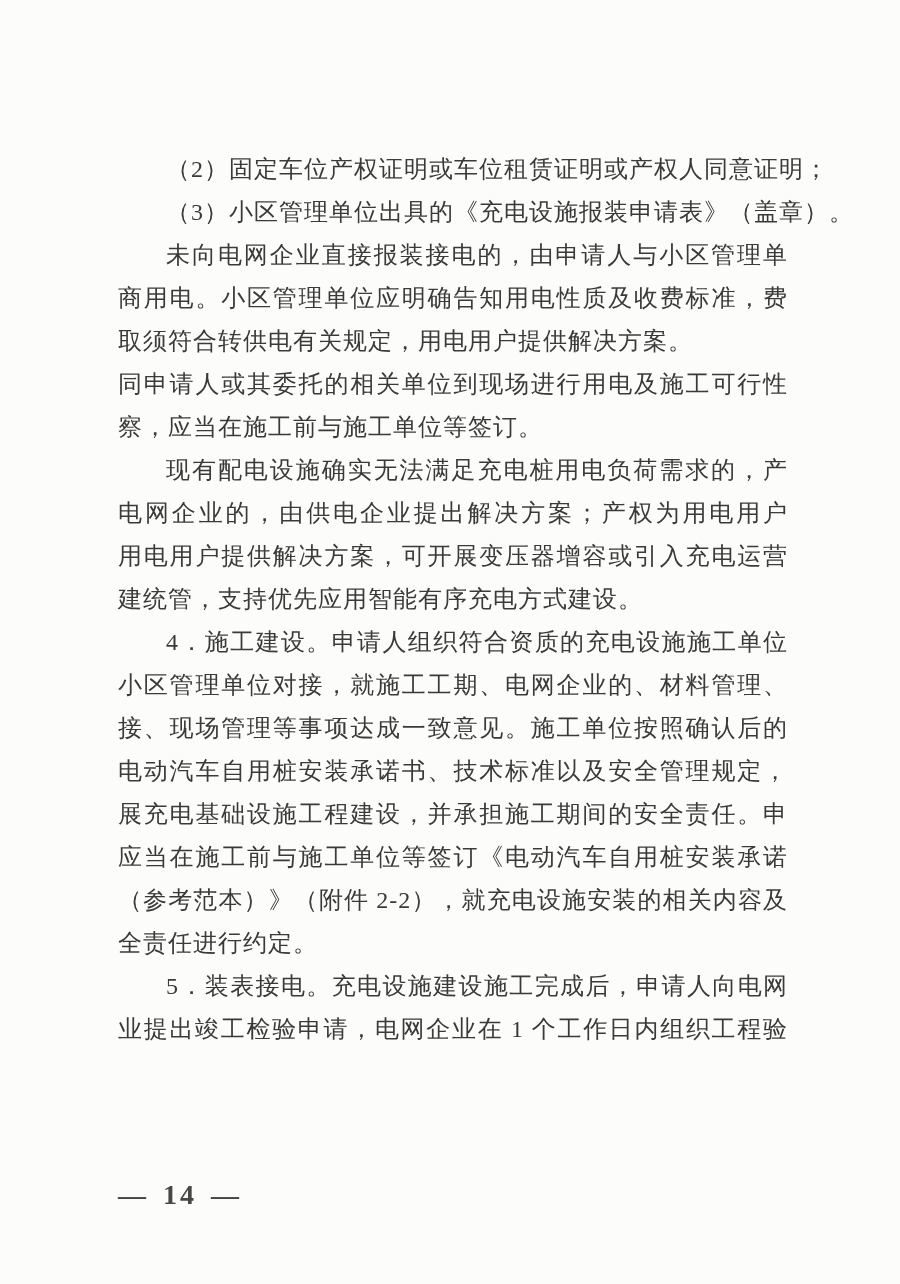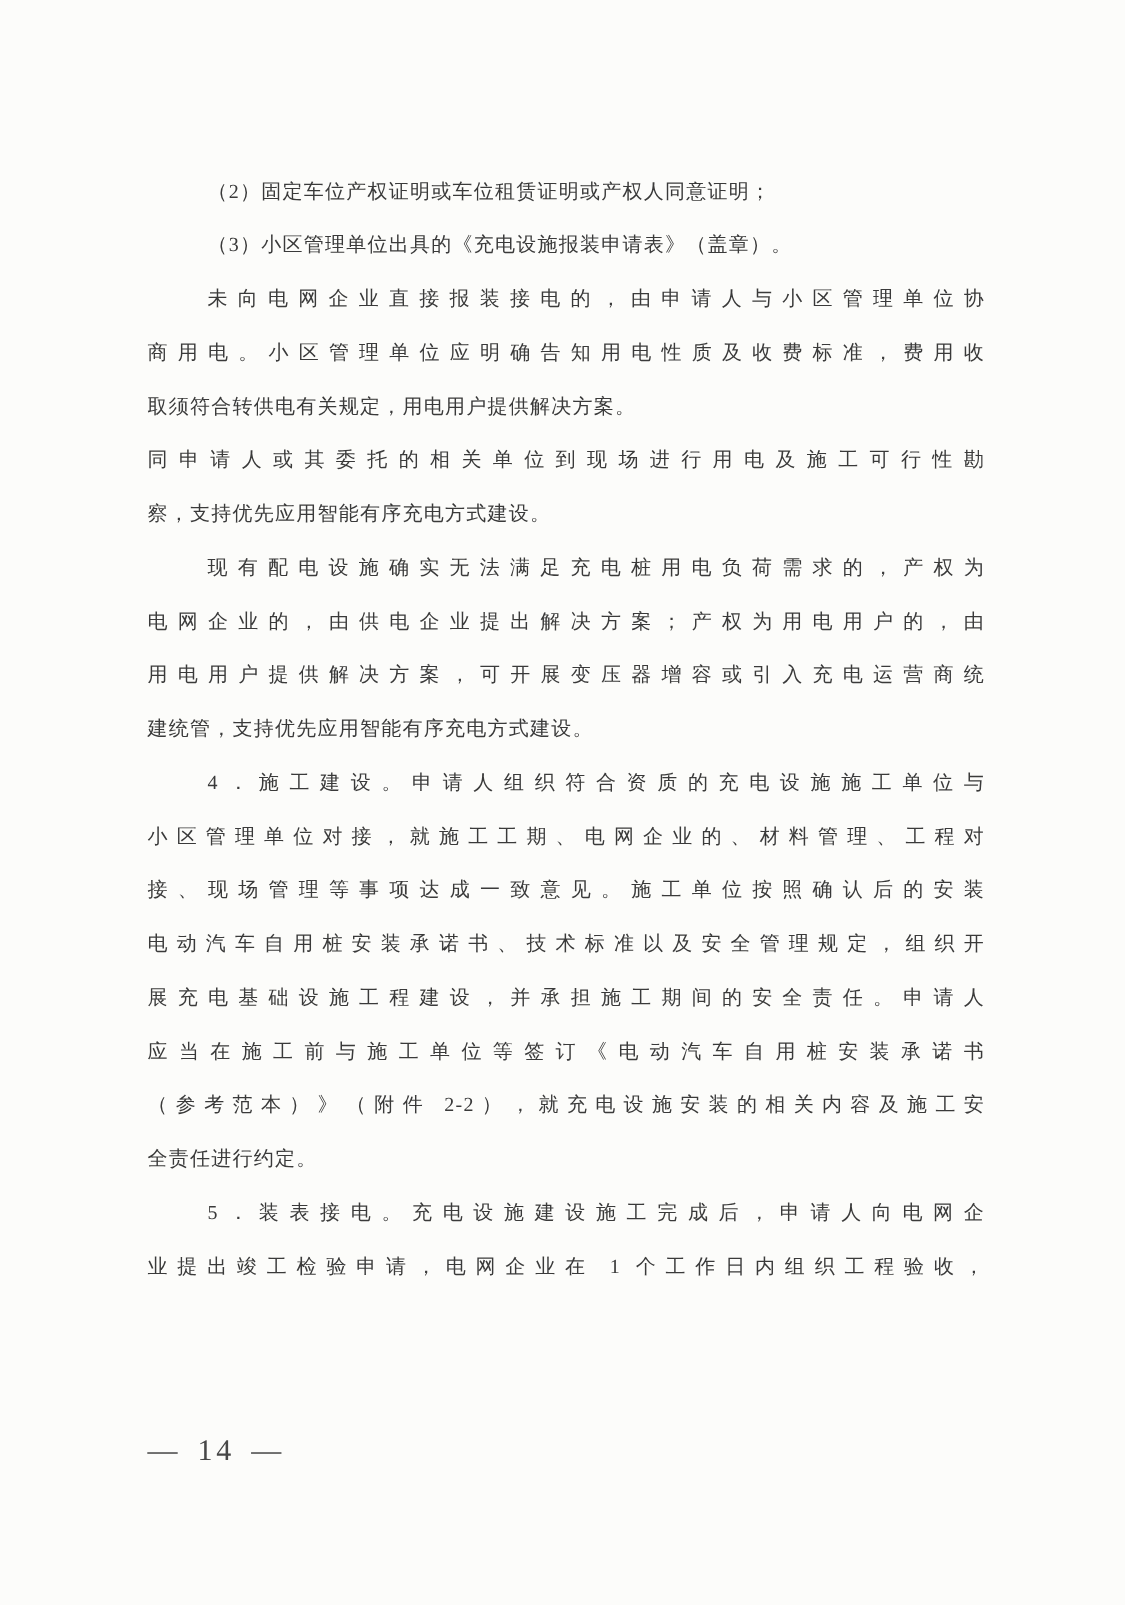--- a/index.html
+++ b/index.html
@@ -8,61 +8,62 @@
     font-family: "Liberation Serif", serif;
     background: #ffffff;
   }
   .page {
     position: relative;
     width: 900px; height: 1284px;
     overflow: hidden;
   }
   .doc-body {
     position: absolute;
-    left: 118px; top: 132px;
+    left: 118px; top: 148px;
     width: 670px;
-    font-size: 16px;
+    font-size: 24px;
     letter-spacing: 1px;
   }
   .line {
     height: 43px;
     line-height: 43px;
     white-space: nowrap;
     overflow: visible;
   }
   .line.fill {
     white-space: normal;
     text-align: justify;
     text-align-last: justify;
     overflow: hidden;
   }
   .line.first {
     text-indent: 48px;
   }
   .footer {
     position: absolute;
-    left: 118px; top: 1146px;
+    left: 118px; top: 1180px;
     height: 30px; line-height: 30px;
-    font-size: 24px;
+    font-size: 28px;
     letter-spacing: 3px;
     word-spacing: 4px;
+    font-weight: bold;
   }
 </style>
 </head>
 <body>
 
 <div class="page" style="background: rgb(252, 252, 250);">
   <div class="doc-body" style="color: rgb(58, 58, 58);">
       <div class="line first">（2）固定车位产权证明或车位租赁证明或产权人同意证明；</div>
       <div class="line first">（3）小区管理单位出具的《充电设施报装申请表》（盖章）。</div>
       <div class="line first fill">未向电网企业直接报装接电的，由申请人与小区管理单位协</div>
       <div class="line fill">商用电。小区管理单位应明确告知用电性质及收费标准，费用收</div>
       <div class="line">取须符合转供电有关规定，用电用户提供解决方案。</div>
       <div class="line fill">同申请人或其委托的相关单位到现场进行用电及施工可行性勘</div>
-      <div class="line">察，支持优先应用智能有序充电方式建设。</div>
+      <div class="line">察，应当在施工前与施工单位等签订。</div>
       <div class="line first fill">现有配电设施确实无法满足充电桩用电负荷需求的，产权为</div>
       <div class="line fill">电网企业的，由供电企业提出解决方案；产权为用电用户的，由</div>
       <div class="line fill">用电用户提供解决方案，可开展变压器增容或引入充电运营商统</div>
       <div class="line">建统管，支持优先应用智能有序充电方式建设。</div>
       <div class="line first fill">4．施工建设。申请人组织符合资质的充电设施施工单位与</div>
       <div class="line fill">小区管理单位对接，就施工工期、电网企业的、材料管理、工程对</div>
       <div class="line fill">接、现场管理等事项达成一致意见。施工单位按照确认后的安装</div>
       <div class="line fill">电动汽车自用桩安装承诺书、技术标准以及安全管理规定，组织开</div>
       <div class="line fill">展充电基础设施工程建设，并承担施工期间的安全责任。申请人</div>
       <div class="line fill">应当在施工前与施工单位等签订《电动汽车自用桩安装承诺书</div>

